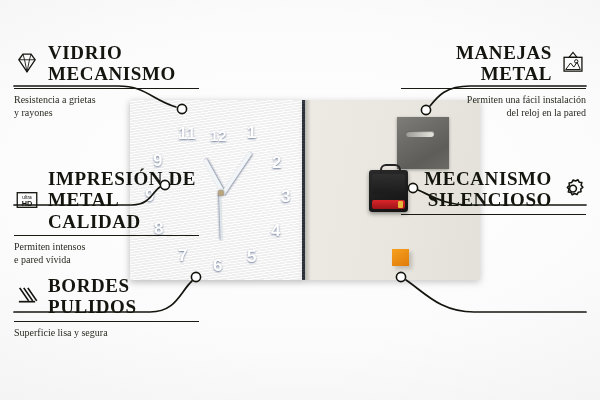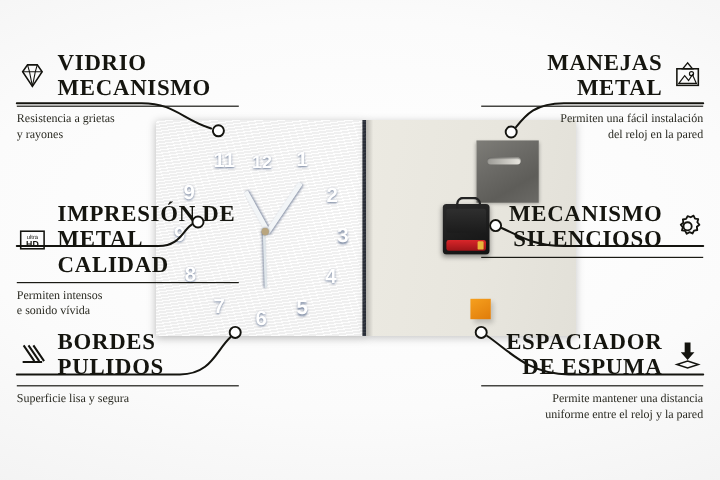--- a/index.html
+++ b/index.html
@@ -189,21 +189,21 @@
       <svg class="ico" viewBox="0 0 32 32">
         <rect x="4" y="7" width="24" height="18" fill="none" stroke="#14140f" stroke-width="1.6"></rect>
         <text x="16" y="15" font-family="Liberation Sans, sans-serif" font-size="6" text-anchor="middle" fill="#14140f">ultra</text>
         <text x="16" y="23" font-family="Liberation Sans, sans-serif" font-size="9" font-weight="bold" text-anchor="middle" fill="#14140f">HD</text>
       </svg>
       <div>
         <div class="title"><span>IMPRESIÓN DE</span><br><span>METAL CALIDAD</span></div>
       </div>
     </div>
     <div class="rule"></div>
-    <div class="desc"><span>Permiten intensos</span><br><span>e sonido vívida</span></div>
+    <div class="desc"><span>Permiten intensos</span><br><span>e pared vívida</span></div>
   </div>
 
   <div class="feat right" style="left:401px;top:42px;">
     <div class="row">
       <div>
         <div class="title"><span>MANEJAS</span><br><span>METAL</span></div>
       </div>
       <svg class="ico" viewBox="0 0 32 32">
         <path d="M16 3 L11 9 H21 Z" fill="none" stroke="#14140f" stroke-width="1.4"></path>
         <rect x="5" y="9" width="22" height="17" fill="none" stroke="#14140f" stroke-width="1.6"></rect>
@@ -235,27 +235,14 @@
         <div class="title"><span>MECANISMO</span><br><span>SILENCIOSO</span></div>
       </div>
       <svg class="ico" viewBox="0 0 32 32">
         <path d="M16 5 l3.2 1.2 2.9-1.6 1.5 3 3.3.5-.9 3.2 2.1 2.6-2.6 2.1.4 3.3-3.3.6-1.6 2.9-3-1.3-2.9 1.6-1.6-2.9-3.3-.5.9-3.2-2.1-2.6 2.6-2.1-.4-3.3 3.3-.6z" fill="none" stroke="#14140f" stroke-width="1.9" stroke-linejoin="round"></path>
         <circle cx="16" cy="15.5" r="4.2" fill="none" stroke="#14140f" stroke-width="1.9"></circle>
       </svg>
     </div>
     <div class="rule"></div>
   </div>
 
-  <div class="feat right" style="left:401px;top:275px;">
-    <div class="row">
-      <div>
-        <div class="title"><span>ESPACIADOR</span><br><span>DE ESPUMA</span></div>
-      </div>
-      <svg class="ico" viewBox="0 0 32 32">
-        <path d="M13 3 H19 V13 H23 L16 21 L9 13 H13 Z" fill="#14140f"></path>
-        <path d="M16 22 L27 25.5 L16 29 L5 25.5 Z" fill="none" stroke="#14140f" stroke-width="1.5"></path>
-      </svg>
-    </div>
-    <div class="rule"></div>
-    <div class="desc"><span>Permite mantener una distancia</span><br><span>uniforme entre el reloj y la pared</span></div>
-  </div>
 
 </div>
 
 </body></html>

